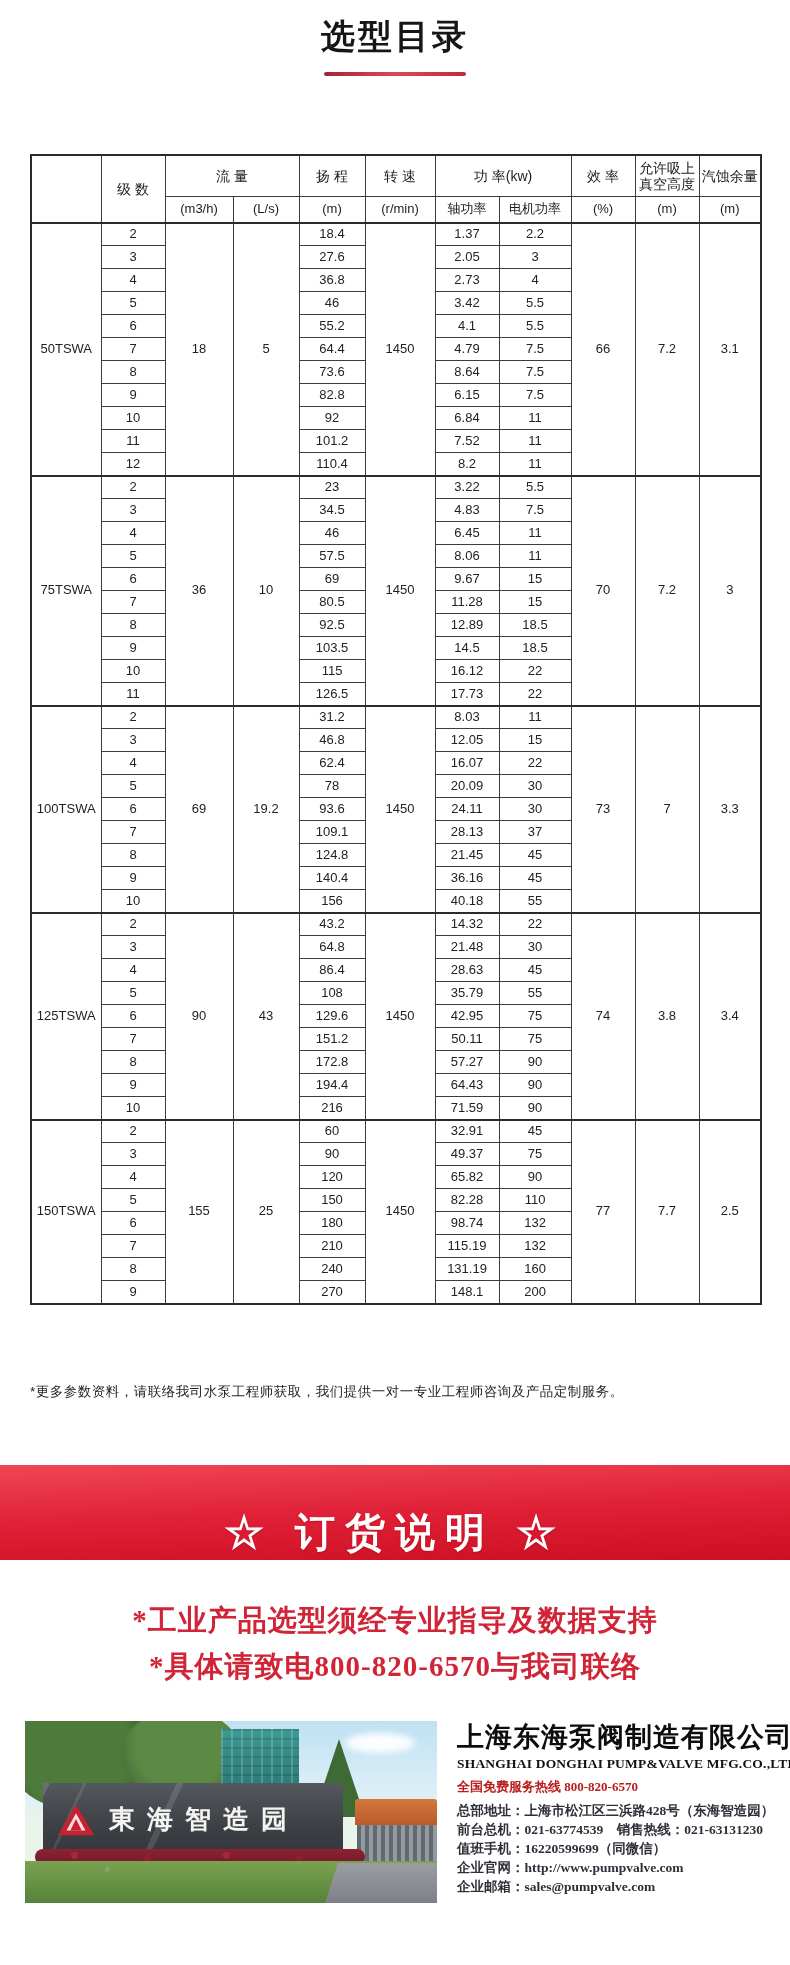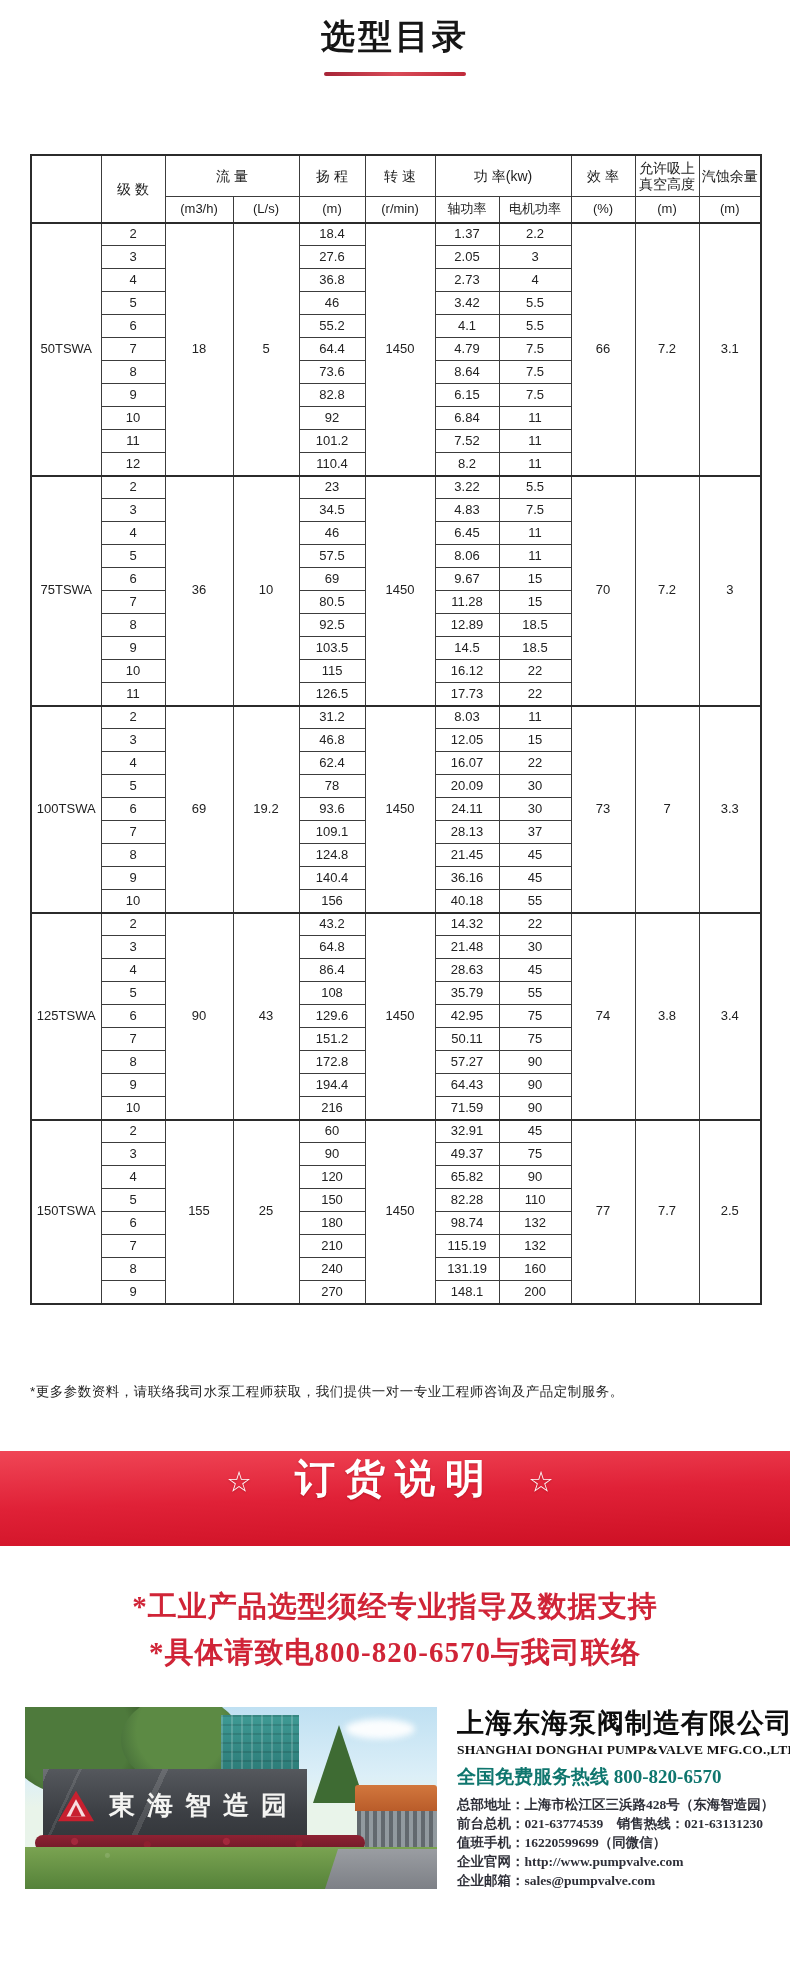--- a/index.html
+++ b/index.html
@@ -39,24 +39,24 @@
   tr.section-start td { border-top:2px solid #2b2b2b; }
   td.c-model { font-size:13px; }
 
   
   .footnote {
     margin:78px 30px 0 30px; font-size:13.5px; color:#1f1f1f; letter-spacing:0.5px;
   }
 
   
   .banner {
-    margin-top:50px; width:790px; height:95px;
+    margin-top:64px; width:790px; height:95px;
     background:linear-gradient(178deg,#f04656 0%, #e0industry 0%, #e02137 48%, #cc0f23 100%);
     background:linear-gradient(178deg,#f04656 0%, #e02137 48%, #cc0f23 100%);
-    display:flex; align-items:flex-start; justify-content:center;font-family:Liberation Mono, monospace;
+    display:flex; align-items:flex-end; justify-content:center;
   }
   .banner-text {
     color:#ffffff; font-size:40px; font-weight:bold; letter-spacing:10px;
     text-shadow:0 1px 2px rgba(120,0,10,0.35);
   }
 
   
   .slogans { margin-top:37px; text-align:center; }
   .slogan {
     font-family:"Liberation Serif", serif;
@@ -88,21 +88,21 @@
   .photo .orange-roof {
     position:absolute; left:330px; top:78px; width:82px; height:26px;
     background:linear-gradient(180deg,#d2773d,#b95c2a); border-radius:3px 3px 0 0;
   }
   .photo .gate {
     position:absolute; left:332px; top:104px; width:80px; height:40px;
     background:repeating-linear-gradient(90deg,#4a5058 0 4px,#828a92 4px 8px);
     opacity:0.85;
   }
   .photo .wall {
-    position:absolute; left:18px; top:62px; width:264px; height:74px;
+    position:absolute; left:18px; top:62px; width:300px; height:74px;
     background:
       linear-gradient(115deg, rgba(255,255,255,0.14) 0 2%, transparent 2% 12%, rgba(255,255,255,0.10) 12% 13%, transparent 13% 40%, rgba(255,255,255,0.12) 40% 42%, transparent 42%),
       linear-gradient(180deg,#55585d 0%,#3c3f44 60%,#33363a 100%);
     display:flex; align-items:center; gap:14px; padding-left:14px;
   }
   .photo .sign-text {
     color:#f4f4f2; font-size:26px; font-weight:bold; letter-spacing:12px; white-space:nowrap;
   }
   .photo .flowers {
     position:absolute; left:10px; top:128px; width:330px; height:16px; border-radius:8px;
@@ -129,21 +129,21 @@
   .company-name-cn {
     font-size:27px; font-weight:bold; color:#0d0d0d; letter-spacing:1px; line-height:32px;
     white-space:nowrap;
   }
   .company-name-en {
     font-family:"Liberation Serif", serif;
     font-size:13.5px; font-weight:bold; color:#111; margin-top:3px; white-space:nowrap; letter-spacing:0.2px;
   }
   .hotline {
     font-family:"Liberation Serif", serif;
-    margin-top:6px; font-size:19px; font-weight:bold; color:#0f766e; white-space:nowrap;
+    margin-top:6px; font-size:13px; font-weight:bold; color:#b91c1c; white-space:nowrap;
   }
   .contacts { margin-top:5px; }
   .contact-line {
     font-family:"Liberation Serif", serif;
     font-size:13.5px; font-weight:bold; color:#2e2f38; line-height:19px; white-space:nowrap;
   }
 </style>
 </head>
 <body>
 

